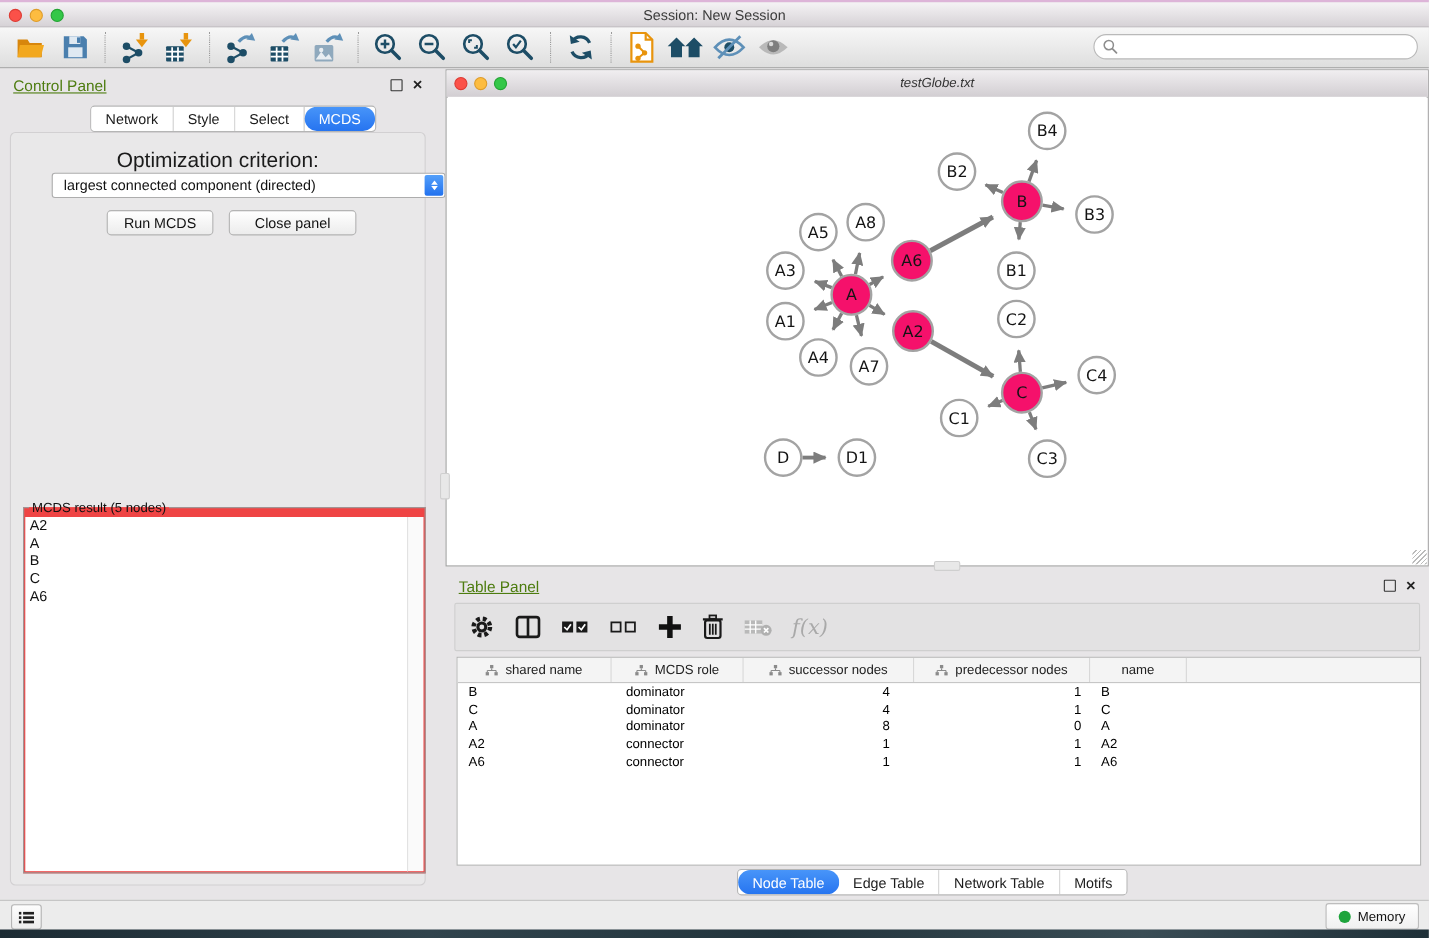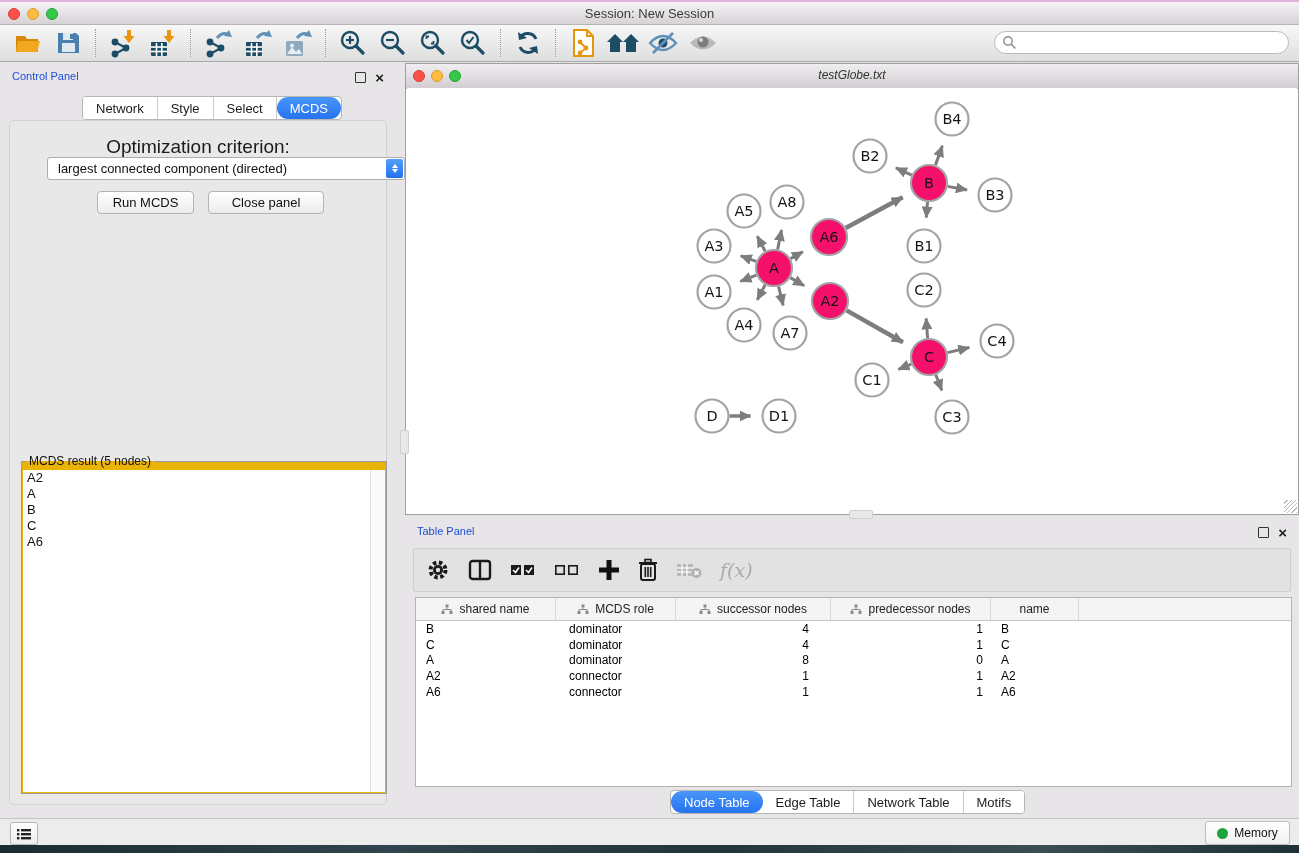--- a/index.html
+++ b/index.html
@@ -36,21 +36,21 @@
   .search-wrap{position:absolute;right:10px;top:31px;}
   .search-box{
     width:295px;height:23px;background:#fff;border:1px solid #b9b9b9;
     border-radius:12px;box-sizing:border-box;display:flex;align-items:center;padding-left:7px;
   }
   .search-box input{
     border:none;outline:none;flex:1;font-size:12px;background:transparent;
     font-family:"Liberation Sans",sans-serif;
   }
   
-  .panel-title{font-size:11px;color:#1d4ed8;}
+  .panel-title{font-size:14px;color:#4d7c0f;text-decoration:underline;}
   .win-icons{position:absolute;display:flex;gap:9px;align-items:center;}
   .float-ic{width:9px;height:9px;border:1.5px solid #333;border-radius:1px;display:inline-block;}
   .close-ic{font-size:15px;font-weight:bold;color:#222;line-height:9px;}
   
   .control-panel{position:absolute;left:4px;top:65px;width:388px;height:745px;}
   .cp-header{position:absolute;left:8px;top:5px;}
   .cp-icons{right:8px;top:7px;}
   .seg-tabs{position:absolute;display:flex;height:22px;border:1px solid #b5b5b5;border-radius:4px;overflow:hidden;background:#fff;}
   .seg{display:flex;align-items:center;justify-content:center;font-size:13px;color:#1c1c1c;background:#fff;border-right:1px solid #c9c9c9;box-sizing:border-box;padding:0 13px;}
   .seg:last-child{border-right:none;}
@@ -76,21 +76,21 @@
   .dd-car.down{border-top:4px solid #fff;}
   .cp-btn{
     position:absolute;top:70px;height:23px;background:linear-gradient(#ffffff,#ececec);
     border:1px solid #b4b4b4;border-radius:4px;font-size:13px;color:#111;
     display:flex;align-items:center;justify-content:center;box-sizing:border-box;
   }
   .btn-run{left:87px;width:97px;}
   .btn-close{left:198px;width:116px;}
   .result-fs{
     position:absolute;left:11px;top:333px;width:366px;height:340px;
-    border:1px solid #9a9a9a;margin:0;padding:0;background:#eab308;box-sizing:border-box;
+    border:1px solid #9a9a9a;margin:0;padding:0;background:#ef4444;box-sizing:border-box;
   }
   .result-fs legend{font-size:12px;color:#111;margin-left:4px;padding:0 3px;background:transparent;}
   .result-list{position:absolute;left:1px;top:2px;right:15px;bottom:1px;background:#fff;overflow:hidden;}
   .result-item{font-size:13px;color:#111;padding:0 0 0 4px;height:16px;line-height:16px;}
   .result-scroll{position:absolute;top:2px;right:1px;bottom:1px;width:14px;background:#fafafa;border-left:1px solid #e2e2e2;}
   
   .net-window{
     position:absolute;left:405px;top:63px;width:894px;height:452px;
     background:#fff;border:1px solid #9f9f9f;box-sizing:border-box;
   }

